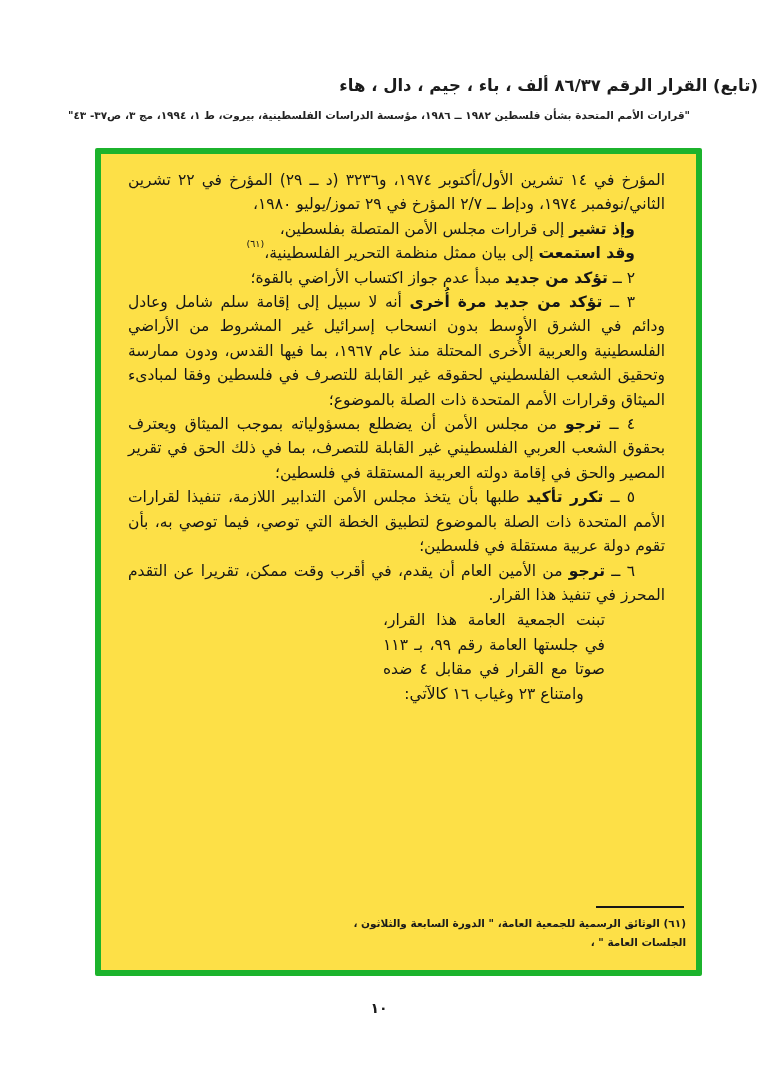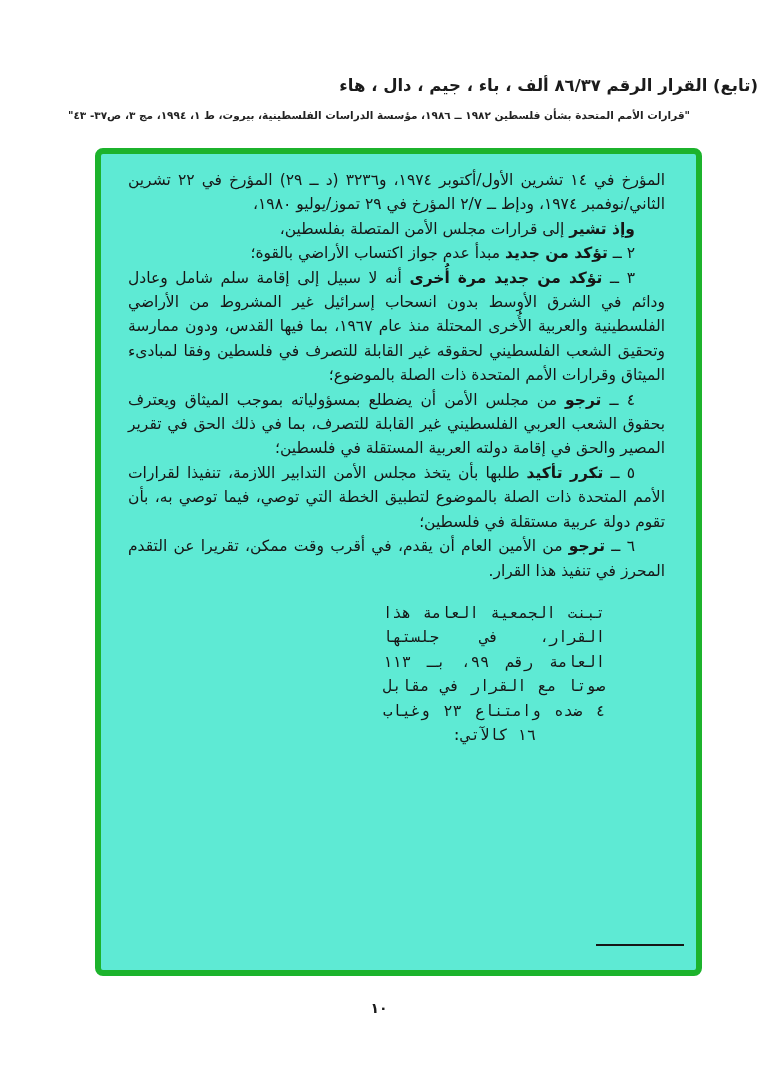--- a/index.html
+++ b/index.html
@@ -12,38 +12,37 @@
     text-align:right;direction:rtl;
     font-size:16.5px;font-weight:bold;letter-spacing:.2px;
   }
   .header-source{
     position:absolute;top:109px;left:0;width:758px;
     text-align:center;direction:rtl;
     font-size:10.5px;font-weight:bold;color:#222;
   }
   .frame{
     position:absolute;left:95px;top:148px;width:607px;height:828px;
-    border:6px solid #1cb32c;border-radius:8px;box-sizing:border-box;
-    background:#5eead4;
+    border:6px solid #1cb32c;border-radius:2px;box-sizing:border-box;
+    background:#fde047;
   }
   .content{
     position:absolute;top:14px;right:31px;left:27px;
     direction:rtl;text-align:justify;
     font-size:15.5px;line-height:24.4px;color:#161616;
   }
   .para{margin:0;}
   .para.indent{text-indent:30px;}
   .para b{font-weight:bold;}
   .para sup{font-size:9.5px;line-height:0;position:relative;top:-5px;font-weight:normal;}
   .num{font-weight:normal;}
   .adoption{
-    width:222px;margin:19px 60px 0 auto;
+    width:222px;margin:1px 60px 0 auto;
     text-align:justify;text-align-last:center;
     direction:rtl;
-    font-family:Liberation Mono, monospace;
   }
   .footnote{
     position:absolute;bottom:18px;right:10px;width:378px;
     direction:rtl;text-align:right;
     font-size:10.5px;font-weight:bold;line-height:19px;color:#1a1a1a;
   }
   .footnote-rule{
     width:88px;height:0;border-top:2px solid #161616;margin:0 2px 6px 0;
   }
   .fn-line2{padding-left:0;padding-right:206px;white-space:nowrap;}
@@ -59,29 +58,31 @@
 
   <div class="header-title">(تابع) القرار الرقم ٨٦/٣٧ ألف ، باء ، جيم ، دال ، هاء</div>
 
   <div class="header-source">"قرارات الأمم المتحدة بشأن فلسطين ١٩٨٢ ــ ١٩٨٦، مؤسسة الدراسات الفلسطينية، بيروت، ط ١، ١٩٩٤، مج ٣، ص٣٧- ٤٣"</div>
 
   <div class="frame" style="border-color: rgb(28, 179, 44);">
 
     <div class="content" id="paras" style="color: rgb(22, 22, 22);">
         <div class="para">المؤرخ في ١٤ تشرين الأول/أكتوبر ١٩٧٤، و٣٢٣٦ (د ــ ٢٩) المؤرخ في ٢٢ تشرين الثاني/نوفمبر ١٩٧٤، ودإط ــ ٢/٧ المؤرخ في ٢٩ تموز/يوليو ١٩٨٠،</div>
         <div class="para indent"><b>وإذ تشير</b> إلى قرارات مجلس الأمن المتصلة بفلسطين،</div>
+        <div class="para indent"><b>وقد استمعت</b> إلى بيان ممثل منظمة التحرير الفلسطينية،<sup>(٦١)</sup></div>
         <div class="para indent"><span class="num">٢ ــ </span><b>تؤكد من جديد</b> مبدأ عدم جواز اكتساب الأراضي بالقوة؛</div>
         <div class="para indent"><span class="num">٣ ــ </span><b>تؤكد من جديد مرة أُخرى</b> أنه لا سبيل إلى إقامة سلم شامل وعادل ودائم في الشرق الأوسط بدون انسحاب إسرائيل غير المشروط من الأراضي الفلسطينية والعربية الأُخرى المحتلة منذ عام ١٩٦٧، بما فيها القدس، ودون ممارسة وتحقيق الشعب الفلسطيني لحقوقه غير القابلة للتصرف في فلسطين وفقا لمبادىء الميثاق وقرارات الأمم المتحدة ذات الصلة بالموضوع؛</div>
         <div class="para indent"><span class="num">٤ ــ </span><b>ترجو</b> من مجلس الأمن أن يضطلع بمسؤولياته بموجب الميثاق ويعترف بحقوق الشعب العربي الفلسطيني غير القابلة للتصرف، بما في ذلك الحق في تقرير المصير والحق في إقامة دولته العربية المستقلة في فلسطين؛</div>
         <div class="para indent"><span class="num">٥ ــ </span><b>تكرر تأكيد</b> طلبها بأن يتخذ مجلس الأمن التدابير اللازمة، تنفيذا لقرارات الأمم المتحدة ذات الصلة بالموضوع لتطبيق الخطة التي توصي، فيما توصي به، بأن تقوم دولة عربية مستقلة في فلسطين؛</div>
         <div class="para indent"><span class="num">٦ ــ </span><b>ترجو</b> من الأمين العام أن يقدم، في أقرب وقت ممكن، تقريرا عن التقدم المحرز في تنفيذ هذا القرار.</div>
         <div class="adoption">تبنت الجمعية العامة هذا القرار، في جلستها العامة رقم ٩٩، بـ ١١٣ صوتا مع القرار في مقابل ٤ ضده وامتناع ٢٣ وغياب ١٦ كالآتي:</div>
       </div>
 
     <div class="footnote">
       <div class="footnote-rule"></div>
+      <div class="fn-line1">(٦١) الوثائق الرسمية للجمعية العامة، " الدورة السابعة والثلاثون ، الجلسات العامة " ،</div>
     </div>
 
   </div>
 
   <div class="page-number">١٠</div>
 
 </div>
 
 </body></html>

